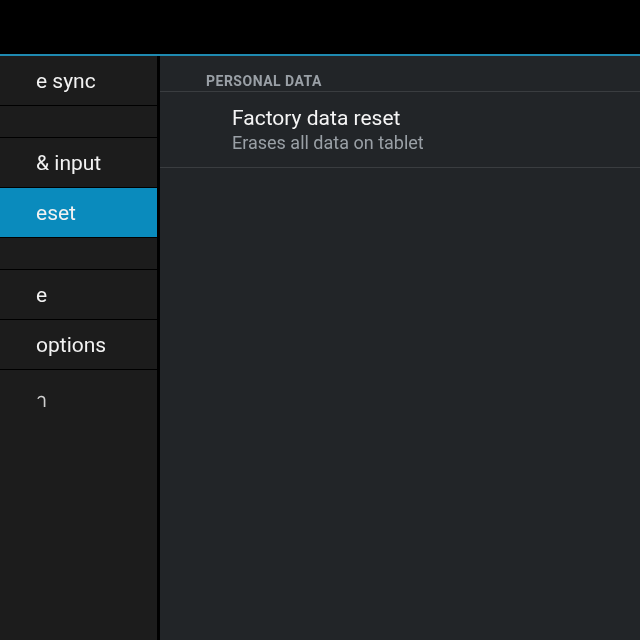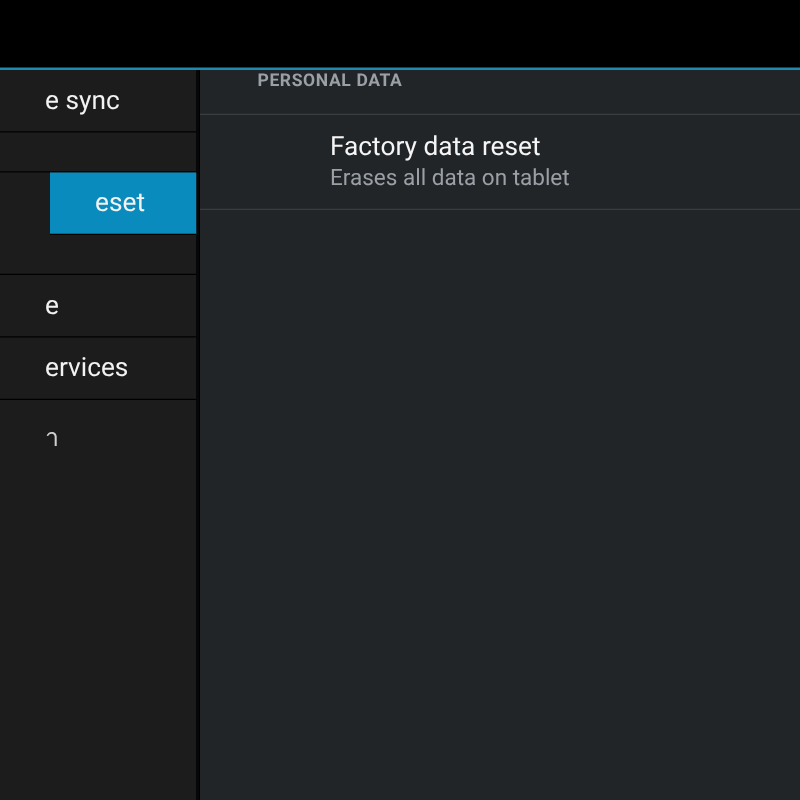--- a/index.html
+++ b/index.html
@@ -42,48 +42,47 @@
     overflow: hidden;
     cursor: pointer;
     padding-left: 36px;
   }
   .sidebar-gap {
     height: 32px;
     border-bottom: 1px solid #000;
   }
   .sidebar-item.selected {
     background: #0a8bbd;
-    margin-left: 40px;
   }
   .sidebar-item.loose {
     border-bottom: none;
     height: 60px;
     color: #cfcfcf;
     font-size: 20px;
   }
   .content {
     position: absolute;
     left: 159px; top: 56px;
     right: 0; bottom: 0;
     background: #222528;
     border-left: 1px solid #000;
   }
   .section-header {
     height: 36px;
     display: flex;
     align-items: flex-end;
-    padding: 0 0 18px 46px;
+    padding: 0 0 2px 46px;
     font-size: 14px;
     letter-spacing: 0.5px;
     color: #9aa0a6;
     font-weight: 700;
     border-bottom: 1px solid #3a3d40;
   }
   .setting-row {
-    padding: 14px 0 14px 104px;
+    padding: 14px 0 14px 72px;
     border-bottom: 1px solid #3a3d40;
     cursor: pointer;
   }
   .setting-title {
     font-size: 21px;
     color: #f5f5f5;
     margin-bottom: 2px;
   }
   .setting-sub {
     font-size: 18px;
@@ -95,29 +94,32 @@
 
 <div class="screen">
 
   <div class="top-divider"></div>
 
   <div class="sidebar">
     <div class="sidebar-item">
       <span>e sync</span>
     </div>
     <div class="sidebar-gap"></div>
+    <div class="sidebar-item">
+      <span>&amp; input</span>
+    </div>
     <div class="sidebar-item selected">
       <span>eset</span>
     </div>
     <div class="sidebar-gap"></div>
     <div class="sidebar-item">
       <span>e</span>
     </div>
     <div class="sidebar-item">
-      <span>ervices</span>
+      <span>options</span>
     </div>
     <div class="sidebar-item loose">
       <span>า</span>
     </div>
   </div>
 
   <div class="content">
     <div class="section-header">
       <span>PERSONAL DATA</span>
     </div>

